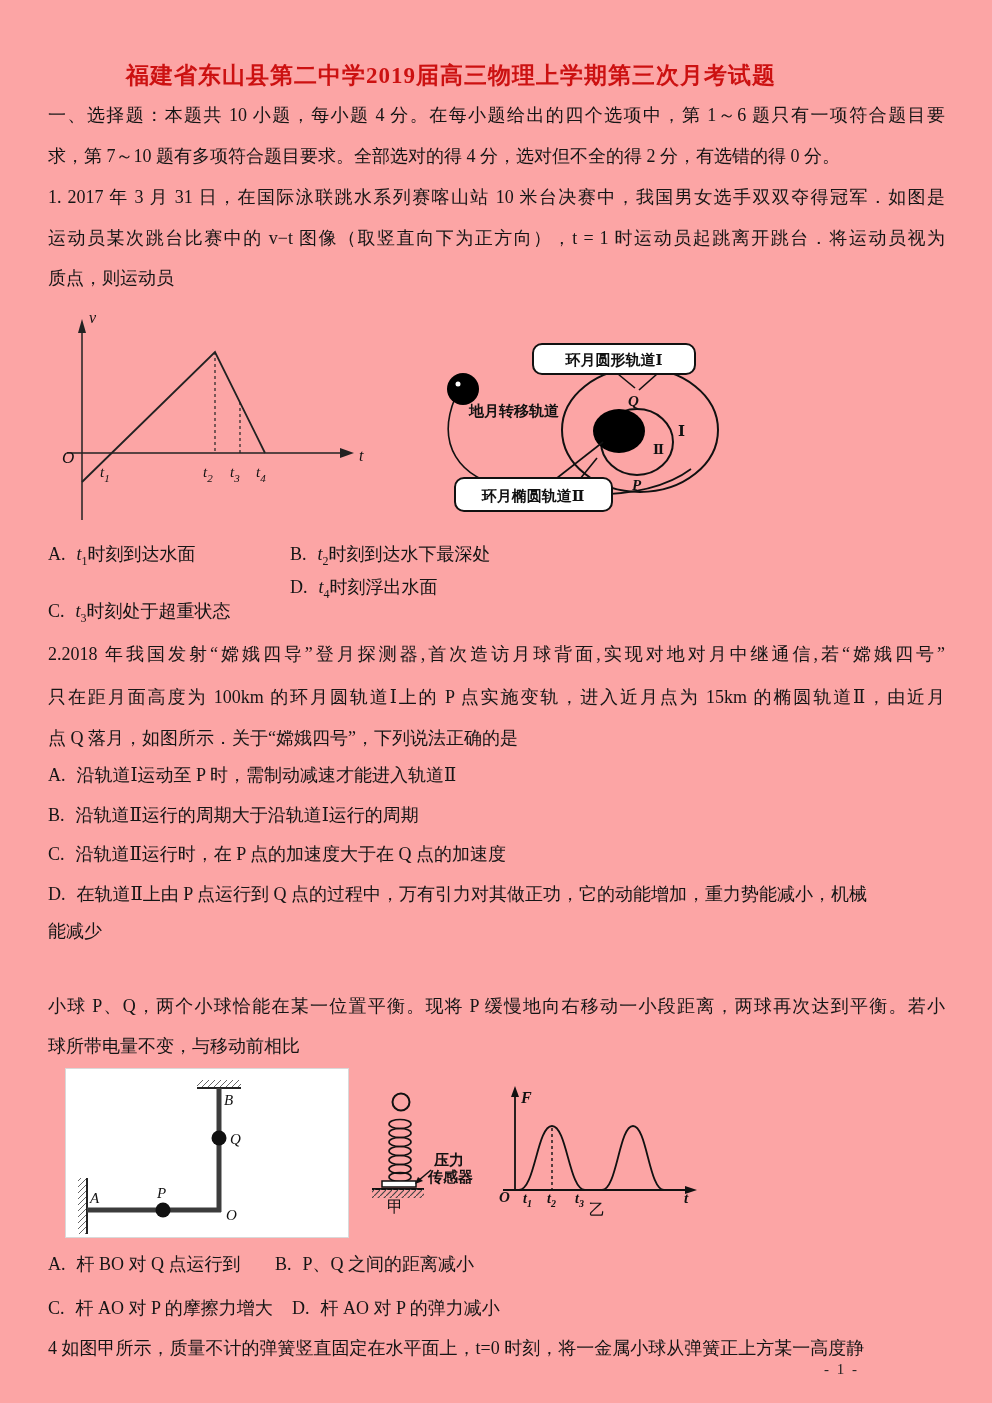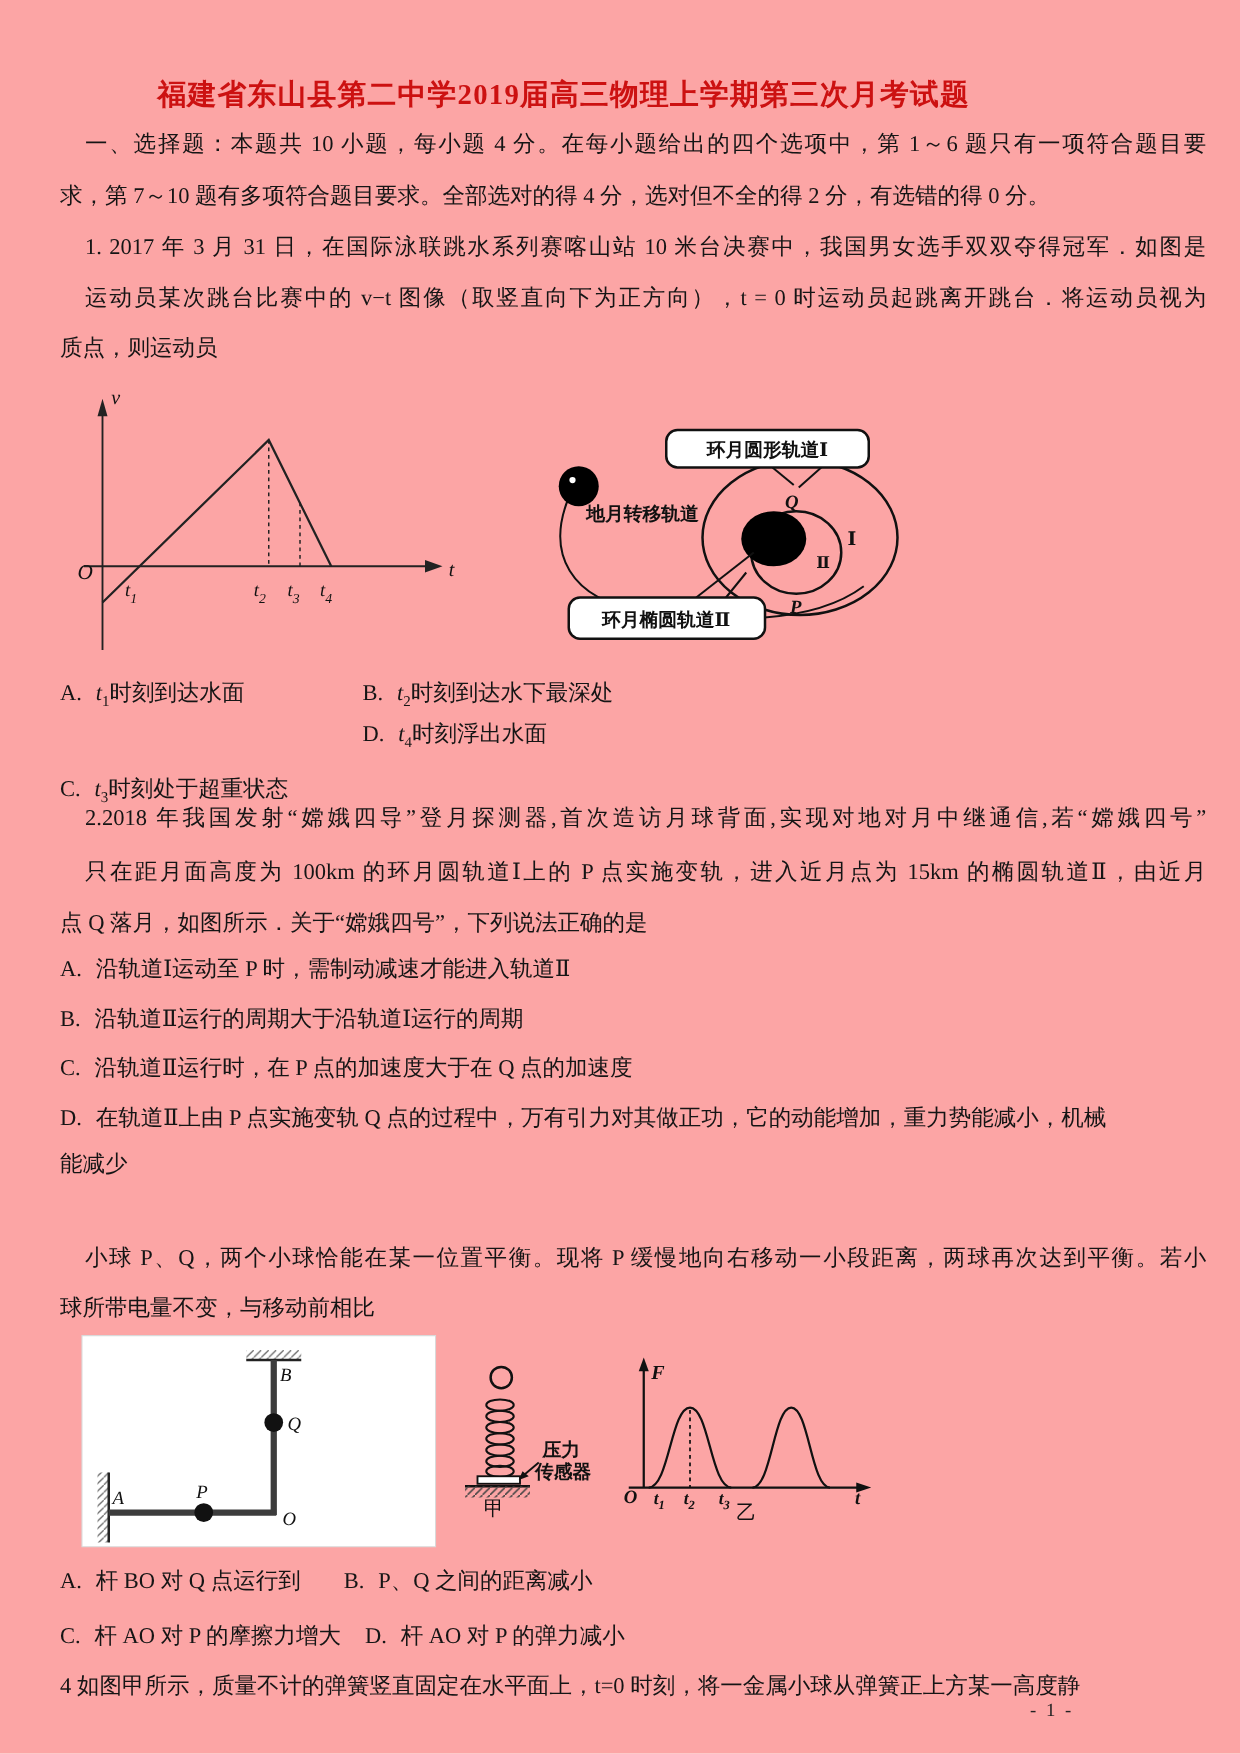--- a/index.html
+++ b/index.html
@@ -5,41 +5,41 @@
   html,body { margin:0; padding:0; background:#fff; }
   .page {
     position:relative; width:992px; height:1403px; background:#fca5a5;
     font-family:"Liberation Serif","DejaVu Serif",serif; color:#151515; overflow:hidden;padding-left:48px;
   }
   .title {
     position:absolute; left:0; top:60px; width:902px; text-align:center;
     font-size:23px; font-weight:bold; color:#cc1111; letter-spacing:1px;
   }
   .ln { position:absolute; font-size:18px; line-height:23px; white-space:nowrap; }
-  .fill { width:897px; white-space:normal; text-align:justify; text-align-last:justify;margin-left:20px; }
+  .fill { width:897px; white-space:normal; text-align:justify; text-align-last:justify; }
   .clab { margin-right:11px; }
   i.var { font-style:italic; }
   sub { font-size:12px; }
   .footer { position:absolute; left:824px; top:1361px; font-size:15px; color:#222; letter-spacing:2px; }
   .fig { position:absolute; }
   svg text { font-family:"Liberation Serif","DejaVu Serif",serif; fill:#111; }
   svg .cjk { font-weight:bold; font-style:normal; }
 </style>
 </head>
 <body>
 
 <div class="page">
 
   <div class="title">福建省东山县第二中学2019届高三物理上学期第三次月考试题</div>
 
   <div class="ln fill" style="left:48px;top:104px">一、选择题：本题共 10 小题，每小题 4 分。在每小题给出的四个选项中，第 1～6 题只有一项符合题目要</div>
   <div class="ln" style="left:48px;top:145px">求，第 7～10 题有多项符合题目要求。全部选对的得 4 分，选对但不全的得 2 分，有选错的得 0 分。</div>
 
   <div class="ln fill" style="left:48px;top:186px">1. 2017 年 3 月 31 日，在国际泳联跳水系列赛喀山站 10 米台决赛中，我国男女选手双双夺得冠军．如图是</div>
-  <div class="ln fill" style="left:48px;top:227px">运动员某次跳台比赛中的 v−t 图像（取竖直向下为正方向），t = 0 时运动员起跳离开跳台．将运动员视为</div>
+  <div class="ln fill" style="left:48px;top:227px">运动员某次跳台比赛中的 v−t 图像（取竖直向下为正方向），t = 1 时运动员起跳离开跳台．将运动员视为</div>
   <div class="ln" style="left:48px;top:267px">质点，则运动员</div>
 
   <svg class="fig" style="left:55px;top:303px" width="330" height="230" viewBox="0 0 330 230">
     <line x1="27" y1="28" x2="27" y2="217" stroke="#222" stroke-width="1.5"></line>
     <polygon points="27,16 23,30 31,30" fill="#222"></polygon>
     <line x1="12" y1="150" x2="288" y2="150" stroke="#222" stroke-width="1.5"></line>
     <polygon points="299,150 285,145 285,155" fill="#222"></polygon>
     <polyline points="27,179 160,49 210,150" fill="none" stroke="#222" stroke-width="1.8"></polyline>
     <line x1="160" y1="49" x2="160" y2="150" stroke="#222" stroke-width="1.2" stroke-dasharray="3,3"></line>
     <line x1="185" y1="99" x2="185" y2="150" stroke="#222" stroke-width="1.2" stroke-dasharray="3,3"></line>
@@ -69,31 +69,31 @@
     <rect x="30" y="146" width="157" height="33" rx="9" fill="#fff" stroke="#111" stroke-width="2"></rect>
     <text x="108" y="169" font-size="15" class="cjk" text-anchor="middle">环月椭圆轨道Ⅱ</text>
     <text x="203" y="74" font-size="15" font-weight="bold" font-style="italic">Q</text>
     <text x="207" y="158" font-size="15" font-weight="bold" font-style="italic">P</text>
     <text x="253" y="104" font-size="15" font-weight="bold">Ⅰ</text>
     <text x="228" y="122" font-size="13" font-weight="bold">Ⅱ</text>
   </svg>
 
   <div class="ln" style="left:48px;top:543px"><span class="clab">A.</span><i class="var">t</i><sub>1</sub><span>时刻到达水面</span></div>
   <div class="ln" style="left:290px;top:543px"><span class="clab">B.</span><i class="var">t</i><sub>2</sub><span>时刻到达水下最深处</span></div>
-  <div class="ln" style="left:48px;top:620px"><span class="clab">C.</span><i class="var">t</i><sub>3</sub><span>时刻处于超重状态</span></div>
+  <div class="ln" style="left:48px;top:600px"><span class="clab">C.</span><i class="var">t</i><sub>3</sub><span>时刻处于超重状态</span></div>
   <div class="ln" style="left:290px;top:576px"><span class="clab">D.</span><i class="var">t</i><sub>4</sub><span>时刻浮出水面</span></div>
 
   <div class="ln fill" style="left:48px;top:643px">2.2018 年我国发射“嫦娥四导”登月探测器,首次造访月球背面,实现对地对月中继通信,若“嫦娥四号”</div>
   <div class="ln fill" style="left:48px;top:686px">只在距月面高度为 100km 的环月圆轨道Ⅰ上的 P 点实施变轨，进入近月点为 15km 的椭圆轨道Ⅱ，由近月</div>
   <div class="ln" style="left:48px;top:727px">点 Q 落月，如图所示．关于“嫦娥四号”，下列说法正确的是</div>
 
   <div class="ln" style="left:48px;top:764px"><span class="clab">A.</span><span>沿轨道Ⅰ运动至 P 时，需制动减速才能进入轨道Ⅱ</span></div>
   <div class="ln" style="left:48px;top:804px"><span class="clab">B.</span><span>沿轨道Ⅱ运行的周期大于沿轨道Ⅰ运行的周期</span></div>
   <div class="ln" style="left:48px;top:843px"><span class="clab">C.</span><span>沿轨道Ⅱ运行时，在 P 点的加速度大于在 Q 点的加速度</span></div>
-  <div class="ln" style="left:48px;top:883px"><span class="clab">D.</span><span>在轨道Ⅱ上由 P 点实施变轨 Q 点的过程中，万有引力对其做正功，它的动能增加，重力势能减小，机械</span></div>
+  <div class="ln" style="left:48px;top:883px"><span class="clab">D.</span><span>在轨道Ⅱ上由 P 点运行到 Q 点的过程中，万有引力对其做正功，它的动能增加，重力势能减小，机械</span></div>
   <div class="ln" style="left:48px;top:920px">能减少</div>
 
   <div class="ln" style="left:48px;top:1035px">球所带电量不变，与移动前相比</div>
   <div class="ln fill" style="left:48px;top:995px">小球 P、Q，两个小球恰能在某一位置平衡。现将 P 缓慢地向右移动一小段距离，两球再次达到平衡。若小</div>
 
   <svg class="fig" style="left:65px;top:1068px" width="284" height="170" viewBox="0 0 284 170">
     <defs>
       <pattern id="hatchA" patternUnits="userSpaceOnUse" width="6" height="6">
         <path d="M0,6 L6,0" stroke="#666" stroke-width="1"></path>
       </pattern>

